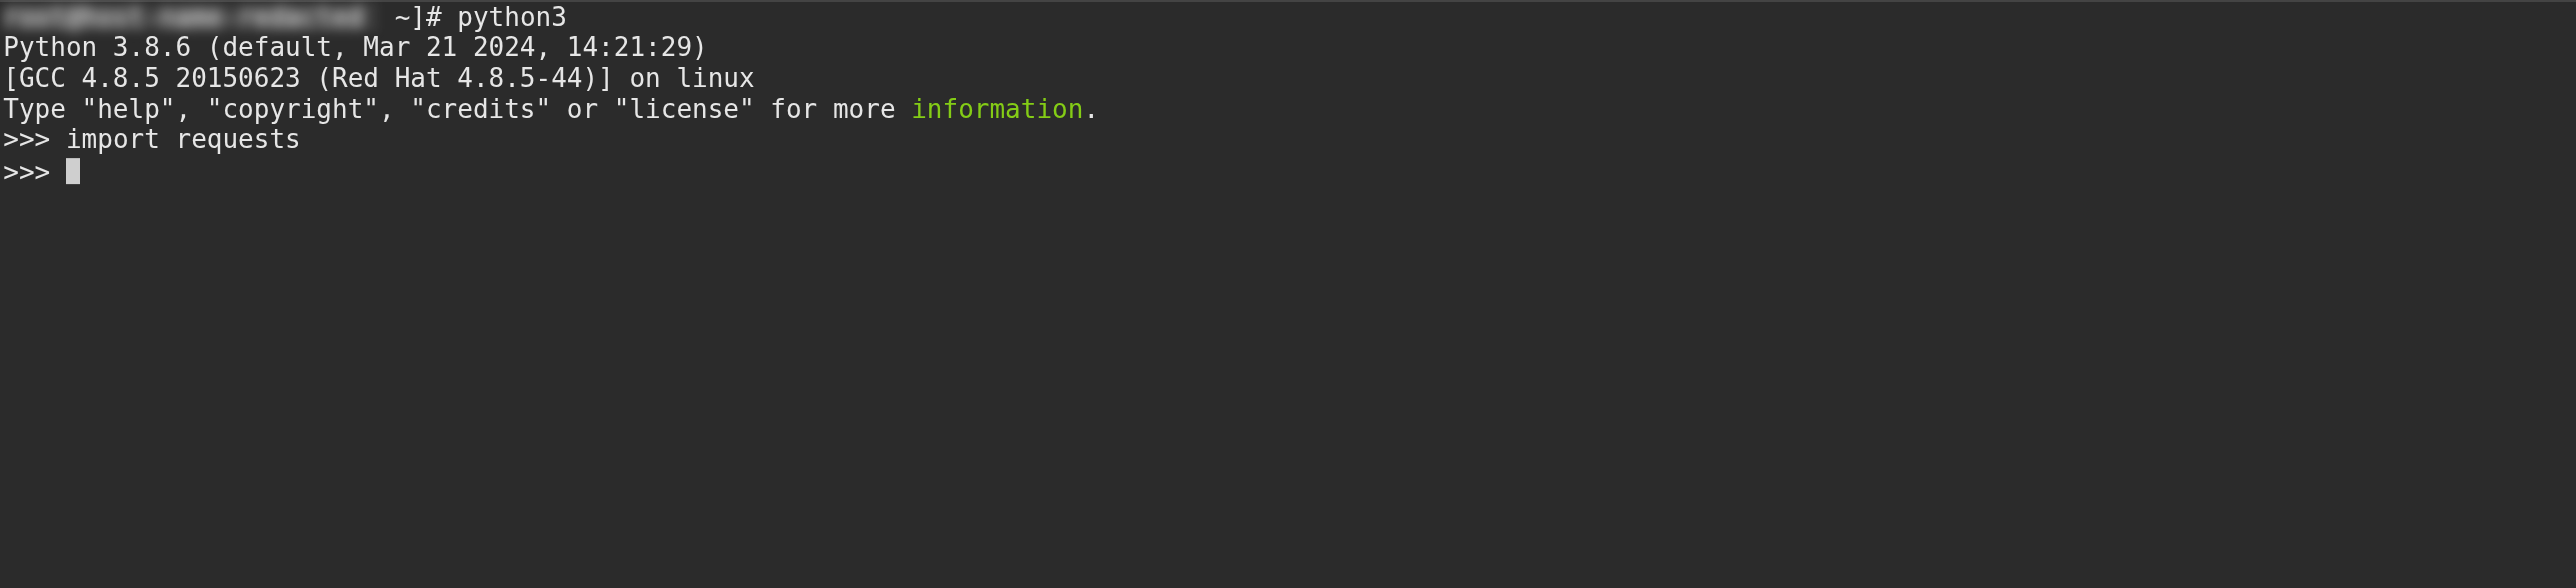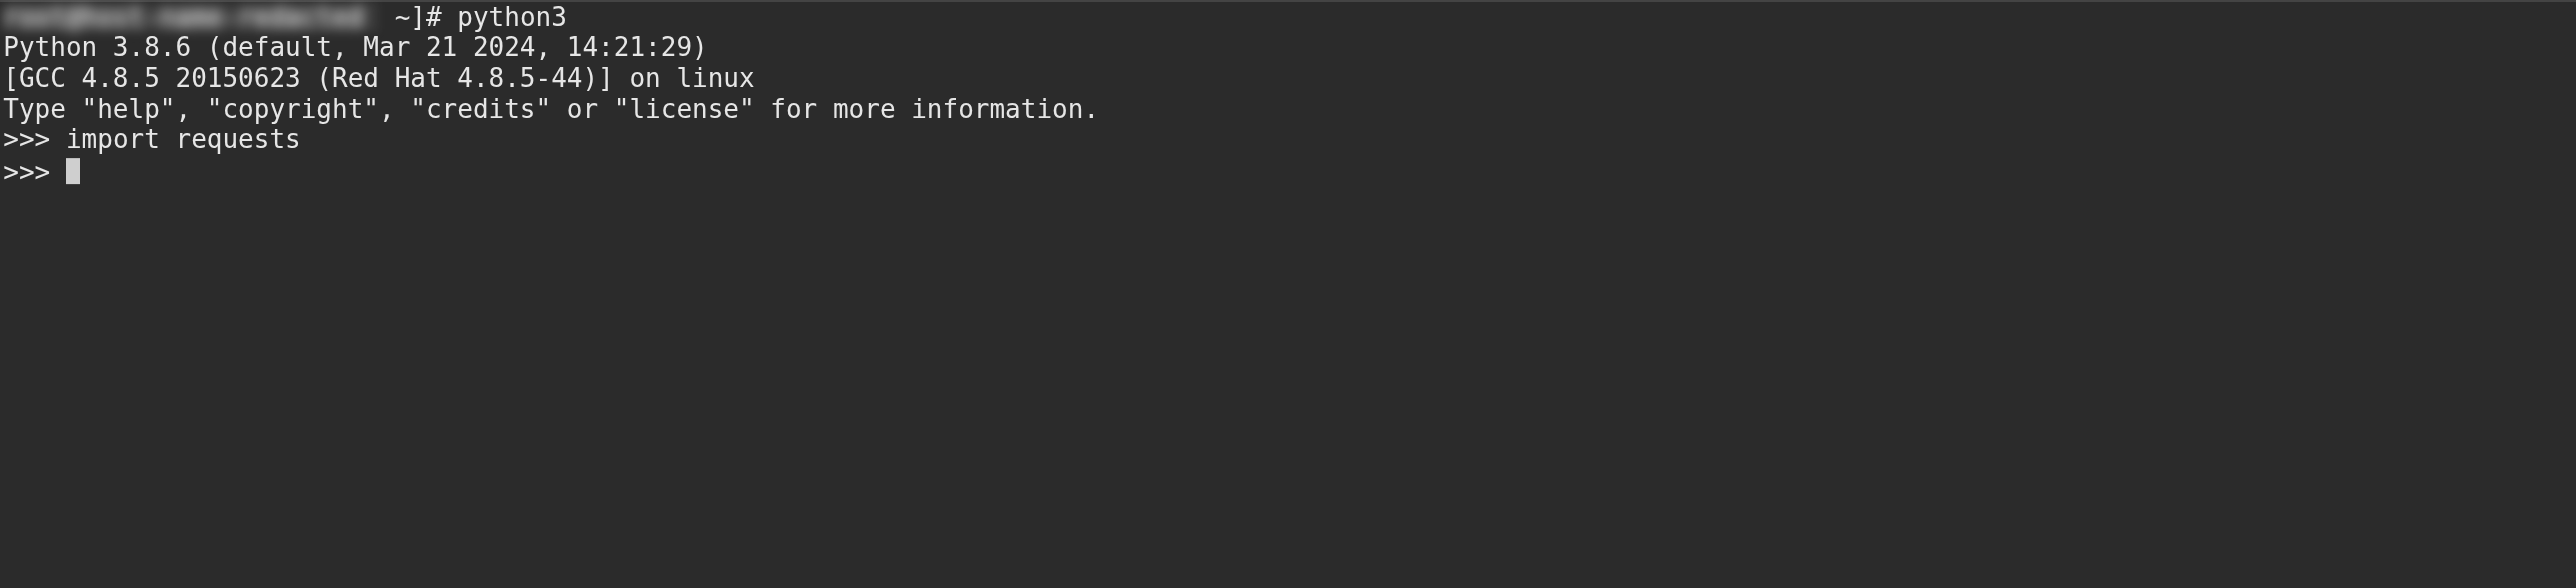--- a/index.html
+++ b/index.html
@@ -26,21 +26,21 @@
   }
   .blur {
     display: inline-block;
     color: transparent;
     text-shadow: 0 0 11.5px #cfcfcf, 0 0 8.2px #cfcfcf;
     background: rgba(200,200,200,0.08);
     filter: blur(4.1px);
     -webkit-filter: blur(4.1px);
   }
   .link {
-    color: #e5e5e5;
+    color: #84cc16;
   }
   .cursor {
     display: inline-block;
     width: 0.55em;
     height: 1em;
     background: #cfcfcf;
     transform: translateY(0.12em);
   }
   
   .topedge {

